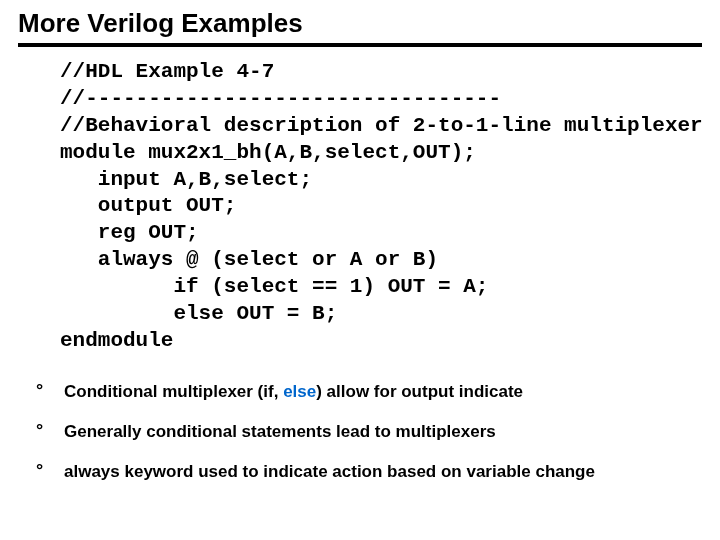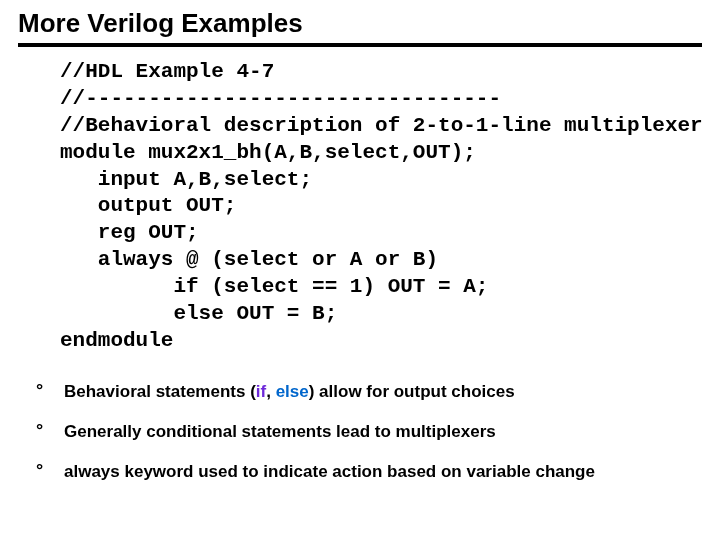--- a/index.html
+++ b/index.html
@@ -47,21 +47,21 @@
     margin-bottom: 18px;
   }
   ul.bullets li::before {
     content: "°";
     position: absolute;
     left: 0;
     top: -2px;
     font-size: 18px;
     font-weight: bold;
   }
-  .kw-if   { color: #6d28d9; }
+  .kw-if   { color: #000000; }
   .kw-else { color: #0066cc; text-align: right; }
   .kw      { font-weight: bold; }
 </style>
 </head>
 <body>
 
 <div class="slide">
 
   <div class="title">More Verilog Examples</div>
 
@@ -72,21 +72,21 @@
 <span>   input A,B,select;</span>
 <span>   output OUT;</span>
 <span>   reg OUT;</span>
 <span>   always @ (select or A or B)</span>
 <span>         if (select == 1) OUT = A;</span>
 <span>         else OUT = B;</span>
 <span>endmodule</span></div>
 
   <ul class="bullets">
     <li>
-      <span>Behavioral statements (</span><span class="kw-if">if</span><span>, </span><span class="kw-else">else</span><span>) allow for output choices</span>
+      <span>Conditional multiplexer (</span><span class="kw-if">if</span><span>, </span><span class="kw-else">else</span><span>) allow for output indicate</span>
     </li>
     <li>
       <span>Generally conditional statements lead to multiplexers</span>
     </li>
     <li>
       <span class="kw">always</span><span> keyword used to indicate action based on variable change</span>
     </li>
   </ul>
 
 </div>

